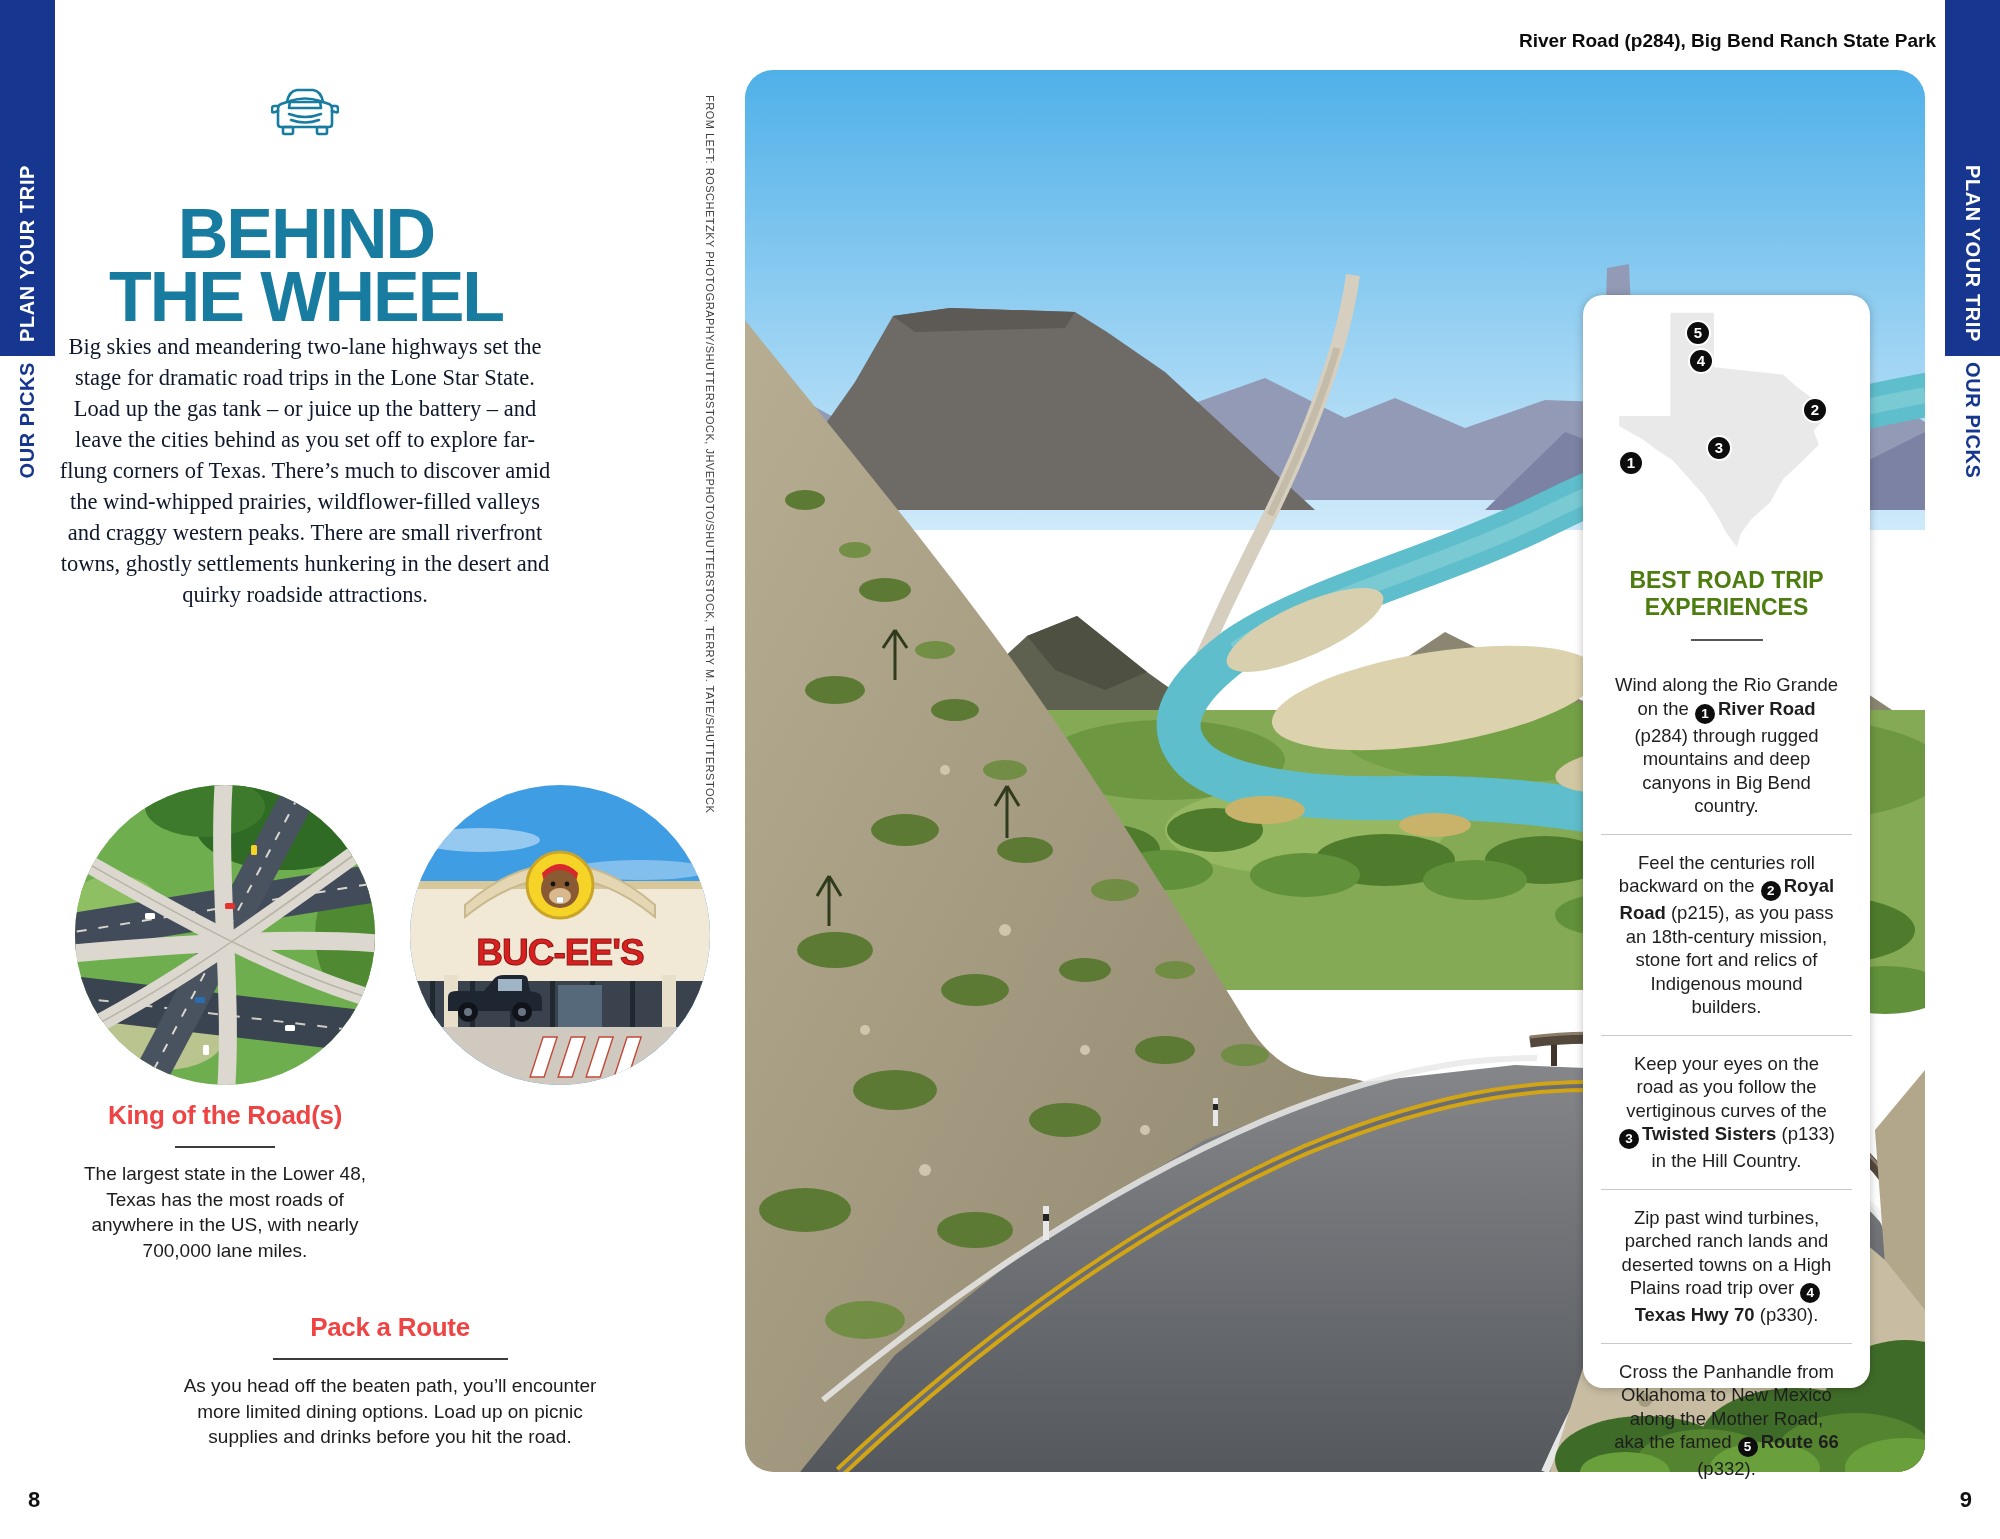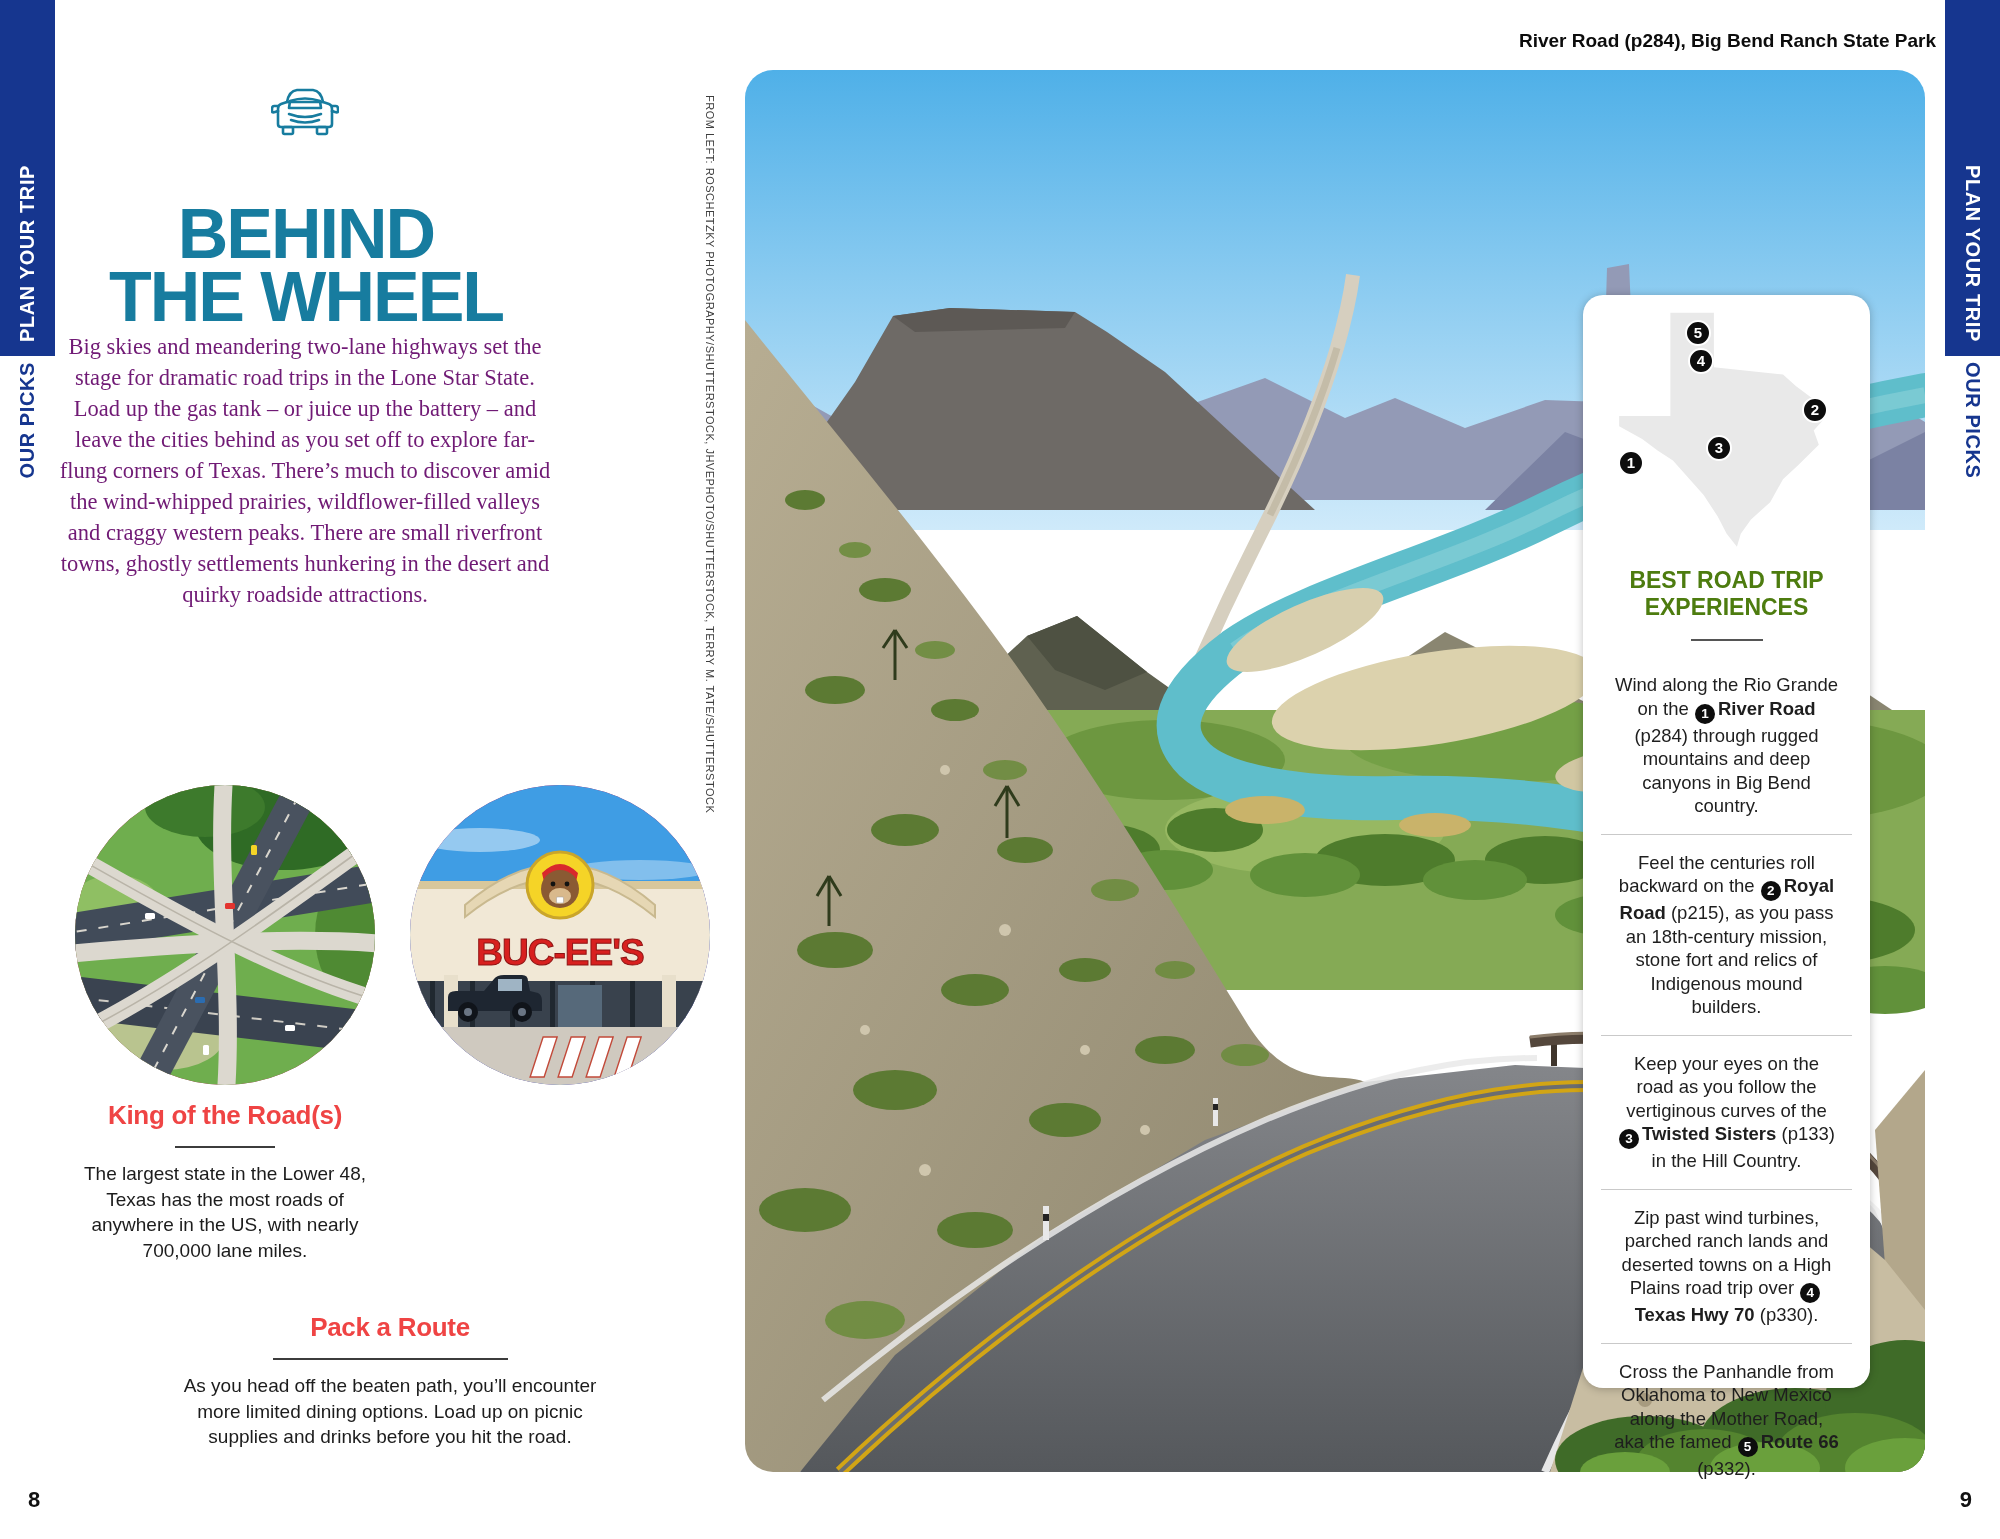--- a/index.html
+++ b/index.html
@@ -11,23 +11,23 @@
   .tabbar.left{left:0;} .tabbar.right{right:0;}
   .vtext{writing-mode:vertical-rl;font-weight:bold;font-size:20px;letter-spacing:.6px;white-space:nowrap;}
   .flip{transform:rotate(180deg);}
   .ourpicks{position:absolute;top:362px;width:55px;height:135px;color:#16368f;
             display:flex;flex-direction:column;align-items:center;justify-content:flex-start;}
   .ourpicks.left{left:0;} .ourpicks.right{right:0;}
   
   .car-icon{position:absolute;left:271px;top:84px;}
   .title{position:absolute;left:0;top:156px;width:612px;text-align:center;color:#177c9f;
          font-weight:bold;font-size:70px;line-height:63px;letter-spacing:-2px;}
-  .intro{position:absolute;left:55px;top:308px;width:500px;text-align:center;color:#701a75;
+  .intro{position:absolute;left:55px;top:308px;width:500px;text-align:center;color:#0f172a;
          font-family:"Liberation Serif",serif;font-size:22.5px;line-height:31px;}
-  .circle{position:absolute;width:300px;height:300px;border-radius:50%;overflow:hidden;background:#be185d;}
+  .circle{position:absolute;width:300px;height:300px;border-radius:50%;overflow:hidden;background:#e5e5e5;}
   .circle.c1{left:75px;top:785px;} .circle.c2{left:410px;top:785px;}
   .feature{position:absolute;top:1100px;width:320px;text-align:center;}
   .feature.f1{left:65px;} .feature.f2{left:385px;}
   .fhead{color:#ef4444;font-weight:bold;font-size:26px;letter-spacing:-.3px;margin:0;}
   .fdiv{width:100px;height:2px;background:#3c3c3c;margin:15px auto 13px auto;}
   .fbody{font-size:19px;line-height:25.5px;color:#1c1c1c;margin:8px;}
   .picnic{position:absolute;left:160px;top:1312px;width:460px;text-align:center;}
   .picnic .fdiv{width:235px;}
   .pagenum{position:absolute;bottom:26px;font-weight:bold;font-size:22px;color:#111;}
   .pagenum.p8{left:28px;} .pagenum.p9{right:28px;}

